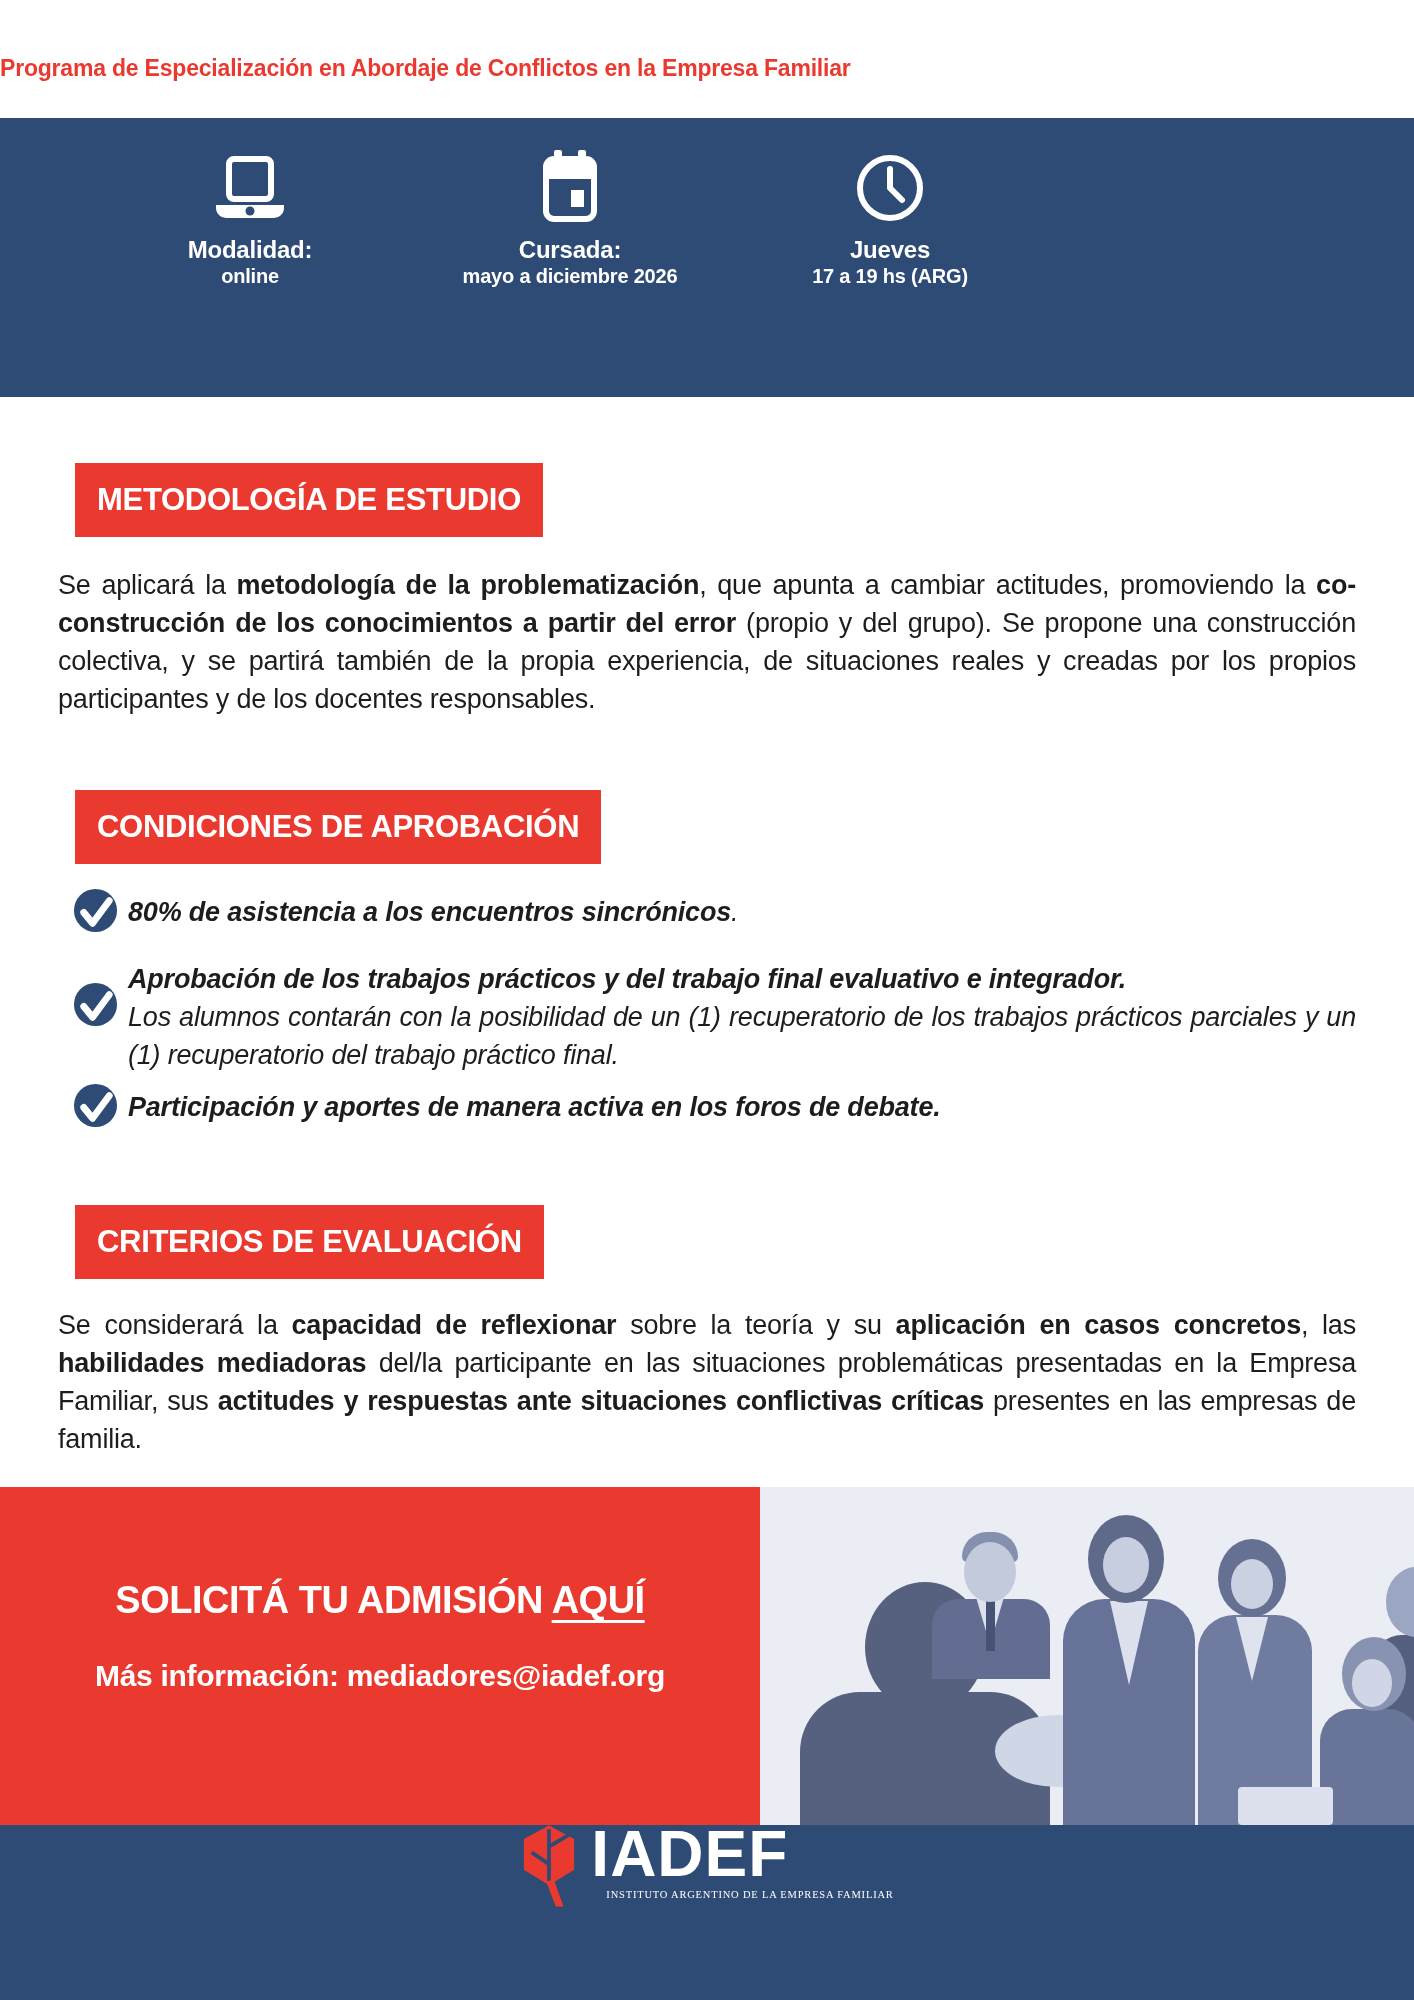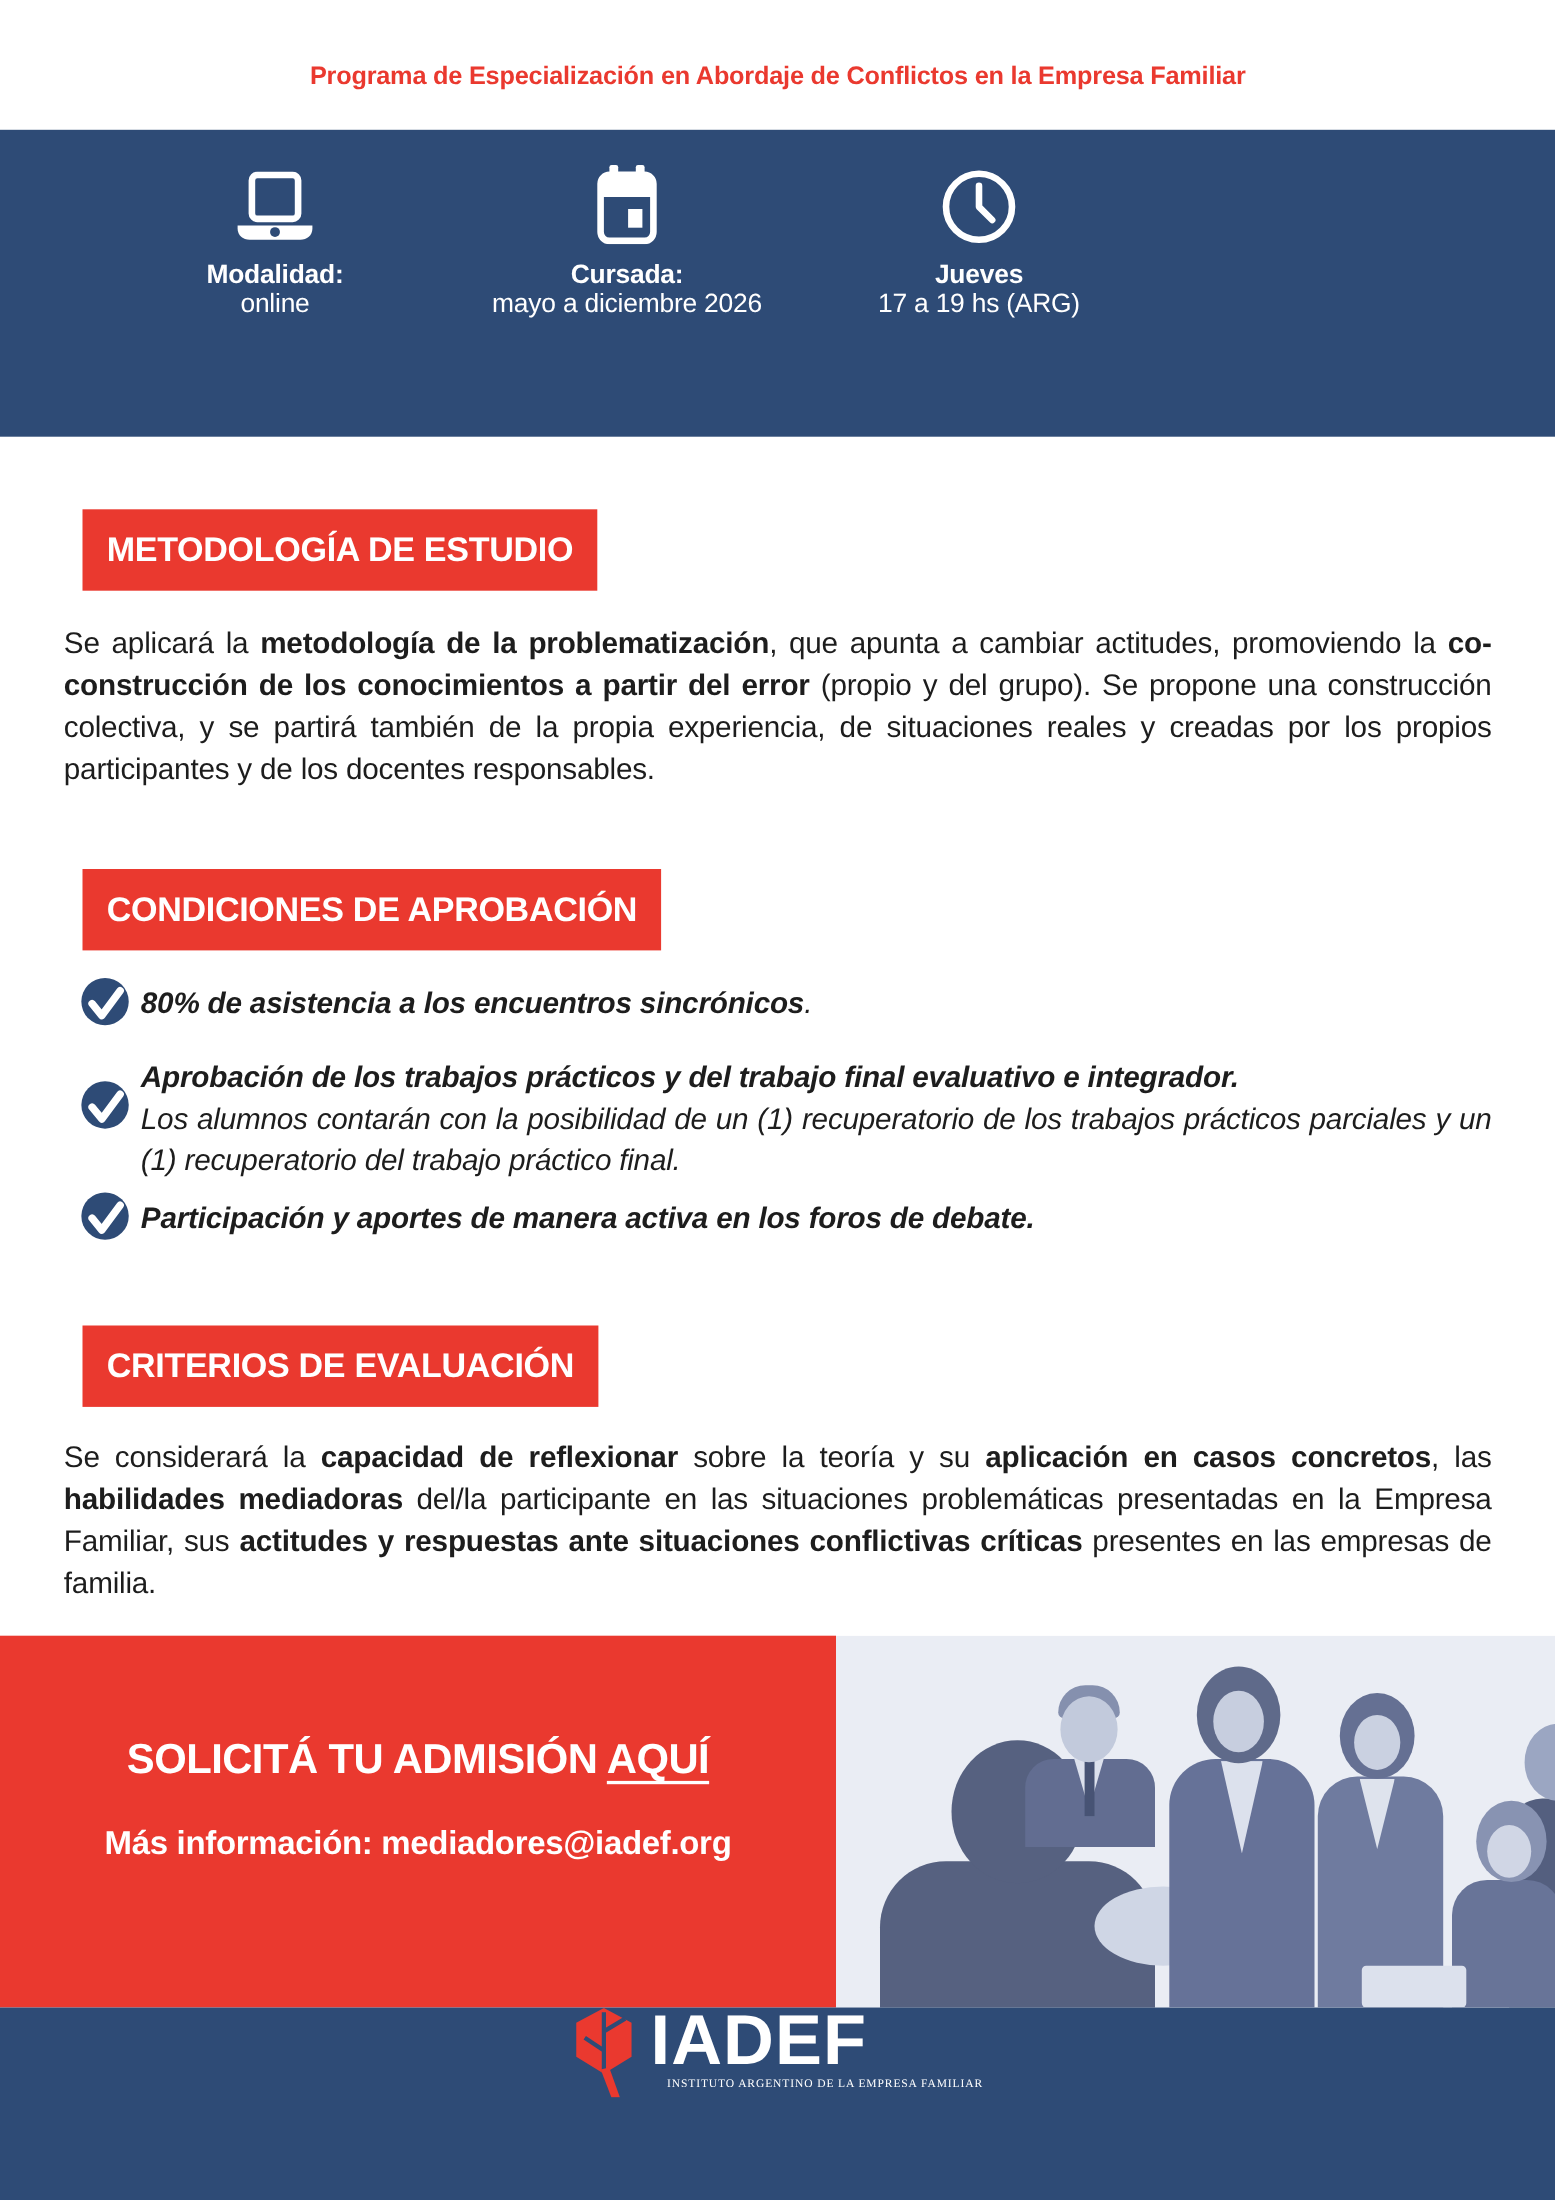--- a/index.html
+++ b/index.html
@@ -8,31 +8,31 @@
   .page {
     position:relative; width:1414px; height:2000px; background:#fff;
     font-family:"Liberation Sans","DejaVu Sans",sans-serif; overflow:hidden;
     color:#1d1d1d;
   }
   .run-b { font-weight:700; }
   .run-u { text-decoration:underline; text-underline-offset:7px; text-decoration-thickness:3px; }
 
   
   .top-title {
-    position:absolute; top:55px; left:0; right:0; text-align:center;
+    position:absolute; top:55px; left:0; right:0; 
     color:var(--red); font-weight:700; font-size:23px; letter-spacing:-0.2px;
   }
 
   
   .banner { position:absolute; top:118px; left:0; width:100%; height:279px; background:var(--navy); }
   .banner-inner { position:absolute; left:90px; top:0; width:960px; height:100%; display:flex; }
   .banner-item { flex:1; text-align:center; color:#fff; }
   .banner-iconwrap { margin-top:30px; height:74px; display:flex; align-items:flex-end; justify-content:center; }
   .banner-l1 { margin-top:14px; font-size:24px; font-weight:700; line-height:27px; letter-spacing:-0.2px; }
-  .banner-l2 { font-size:24px; font-weight:400; line-height:27px; letter-spacing:-0.2px; }
+  .banner-l2 { font-size:20px; font-weight:700; line-height:27px; letter-spacing:-0.2px; }
 
   
   .sec-head {
     position:absolute; left:75px; background:var(--red); color:#fff;
     font-weight:700; font-size:31px; height:74px; line-height:74px;
     padding:0 22px; letter-spacing:-0.3px; white-space:nowrap;
   }
   .sec-head.s1 { top:463px; }
   .sec-head.s2 { top:790px; }
   .sec-head.s3 { top:1205px; }

